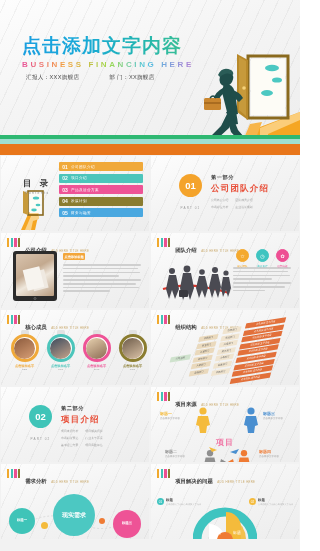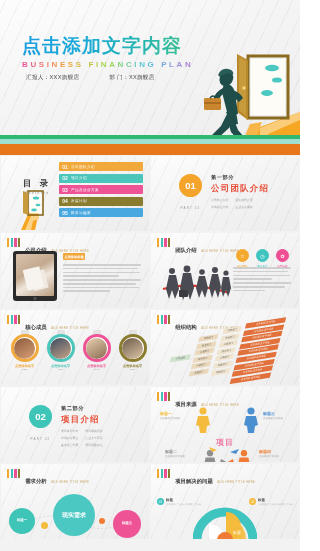--- a/index.html
+++ b/index.html
@@ -177,21 +177,21 @@
 </head>
 <body>
 
 <div class="page">
 
   <div class="cover">
     <div class="stripes"></div>
 
     <div class="title-wrap">
       <div class="cover-title">点击添加文字内容</div>
-      <div class="cover-sub">BUSINESS  FINANCING  PLAN</div>
+      <div class="cover-sub">BUSINESS  FINANCING  HERE</div>
     </div>
 
     <div class="cover-meta">
       <span>汇报人：XXX旗舰店</span>
       <span>部 门：XX旗舰店</span>
     </div>
 
     <svg class="illus" viewBox="0 0 118 88">
 
       <path d="M70 88 L70 80 L118 62 L118 88 Z" fill="#f5a623"></path>

